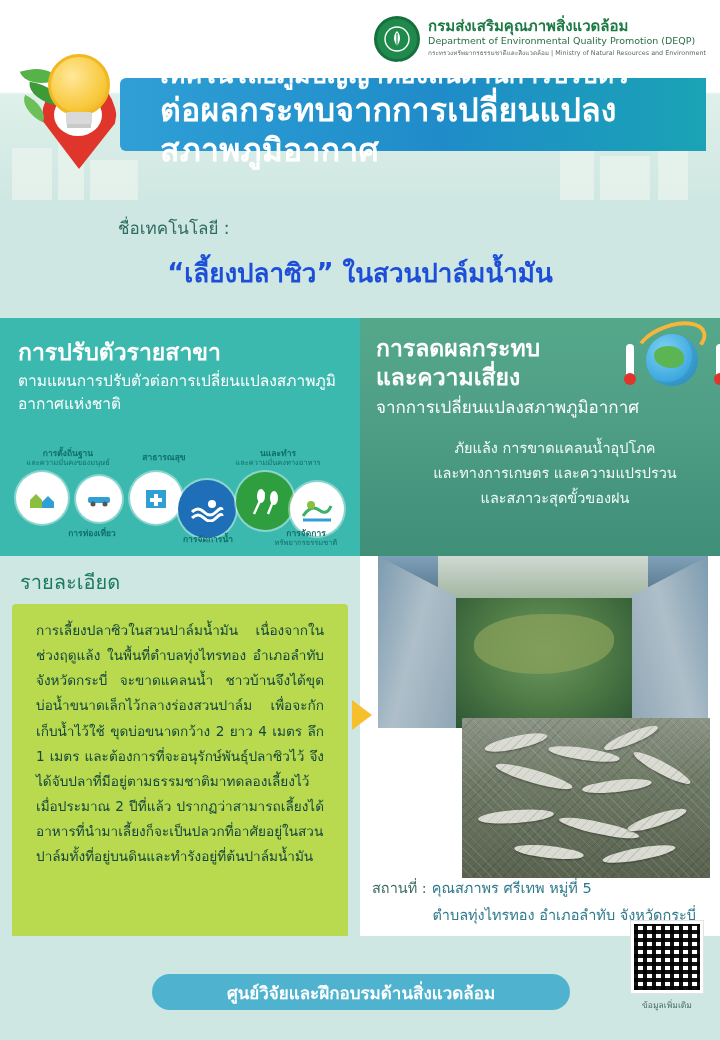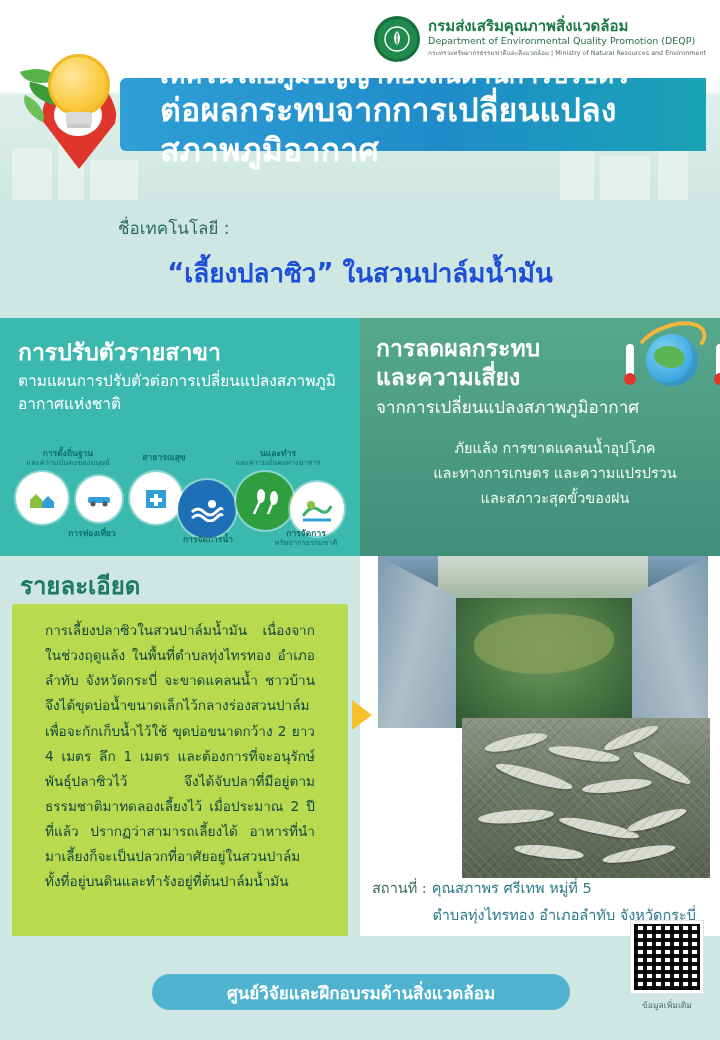--- a/index.html
+++ b/index.html
@@ -176,27 +176,27 @@
     box-shadow: 0 0 0 2px rgba(255,255,255,.4);
   }
 
   
   .details {
     position: absolute; left: 0; top: 556px; width: 360px; height: 380px;
     background: #cfe7e2;
   }
   .details h3 {
     position: absolute; left: 20px; top: 10px;
-    font-size: 24px; color: #1c7a5e; font-weight: bold;
+    font-size: 20px; color: #1c7a5e; font-weight: normal;
   }
   .details-body {
     position: absolute; left: 12px; top: 48px; width: 336px; height: 390px;
     background: #b9d94e;
     border-radius: 4px;
-    padding: 14px 33px;
+    padding: 14px 24px;
     font-size: 13.6px; line-height: 1.85; color: #13483f;
     text-align: justify;
   }
   .details-body .indent { text-indent: 34px; }
 
   .arrow-right {
     position: absolute; left: 352px; top: 700px;
     width: 0; height: 0;
     border-top: 15px solid transparent;
     border-bottom: 15px solid transparent;

